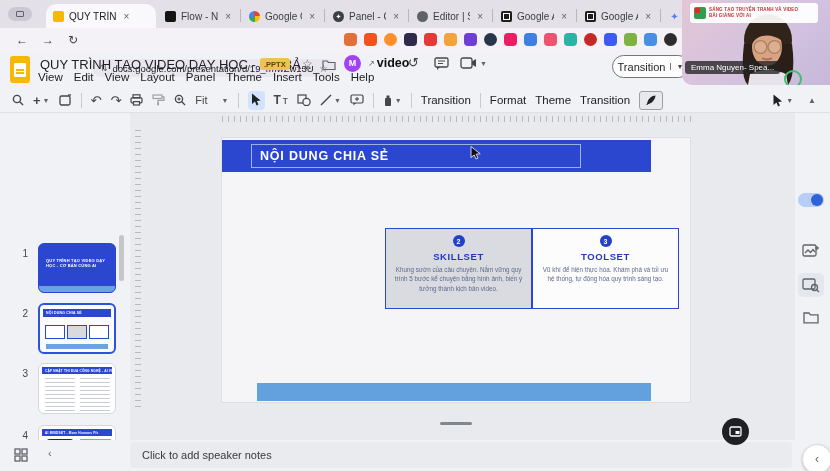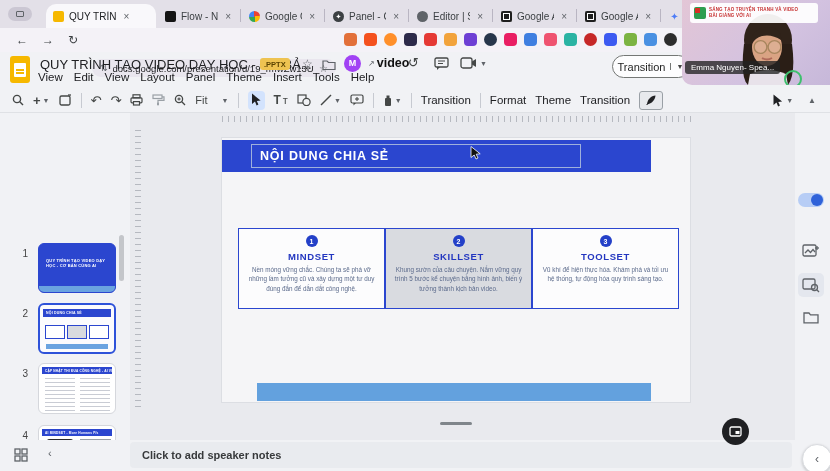--- a/index.html
+++ b/index.html
@@ -75,21 +75,21 @@
   .cardbody { font-size:6.3px; color:#5c6b8c; line-height:1.5; padding:3px 8px 0 8px; }
   #slidefooter { position:absolute; left:35px; top:245px; width:394px; height:18px; background:#63a1de; }
 
   
   .sideicon { stroke:#5f6368; fill:none; stroke-width:1.3; }
 
   
   #notesbar { left:0; top:440px; width:830px; height:31px; background:#f1f2f5; }
   #notesbox { position:absolute; left:130px; top:2px; width:662px; height:26px; background:#e9ebef;
               border-radius:4px; display:flex; align-items:center; padding-left:12px;
-              font-size:11px; color:#37393b;font-weight:bold; }
+              font-size:11px; color:#37393b; }
   #pipbtn { position:absolute; left:722px; top:-22px; width:27px; height:27px; border-radius:50%;
             background:#1f2023; display:flex; align-items:center; justify-content:center; }
   #cornerfab { position:absolute; left:802px; top:4px; width:30px; height:30px; border-radius:50%;
                background:#fff; border:1px solid #dadce0; box-shadow:0 1px 3px rgba(0,0,0,.2);
                display:flex; align-items:center; justify-content:center; color:#5f6368; font-size:12px; }
 
   
   #webcam { left:682px; top:0; width:168px; height:85px; z-index:50; overflow:hidden;
             border-radius:0 0 6px 10px; background:linear-gradient(135deg,#e3c6d6 0%,#d3c2e0 55%,#c4b6d8 100%); }
   #wcbanner { position:absolute; left:8px; top:3px; width:128px; height:20px; background:rgba(255,255,255,.93);
@@ -391,25 +391,20 @@
       <div id="slidetitlebar">
         <div id="titlebox">
           <span>NỘI DUNG CHIA SẺ</span>
         </div>
       </div>
 
       <svg class="abs" style="left:248px;top:8px;z-index:5;" width="11" height="14" viewBox="0 0 11 14">
         <path d="M1 0.5 L1 11.5 L4.2 9 L6 13 L8 12 L6.2 8.2 L10.2 7.8 Z" fill="#111" stroke="#fff" stroke-width="0.8"></path>
       </svg>
 
-      <div class="card" style="left:16px;">
-        <div class="cardnum">1</div>
-        <div class="cardtitle">MINDSET</div>
-        <div class="cardbody">Nền móng vững chắc. Chúng ta sẽ phá vỡ những lầm tưởng cũ và xây dựng một tư duy đúng đắn để dẫn dắt công nghệ.</div>
-      </div>
       <div class="card mid" style="left:163px;">
         <div class="cardnum">2</div>
         <div class="cardtitle">SKILLSET</div>
         <div class="cardbody">Khung sườn của câu chuyện. Nắm vững quy trình 5 bước kể chuyện bằng hình ảnh, biến ý tưởng thành kịch bản video.</div>
       </div>
       <div class="card" style="left:310px;">
         <div class="cardnum">3</div>
         <div class="cardtitle">TOOLSET</div>
         <div class="cardbody">Vũ khí để hiện thực hóa. Khám phá và tối ưu hệ thống, tự động hóa quy trình sáng tạo.</div>
       </div>

